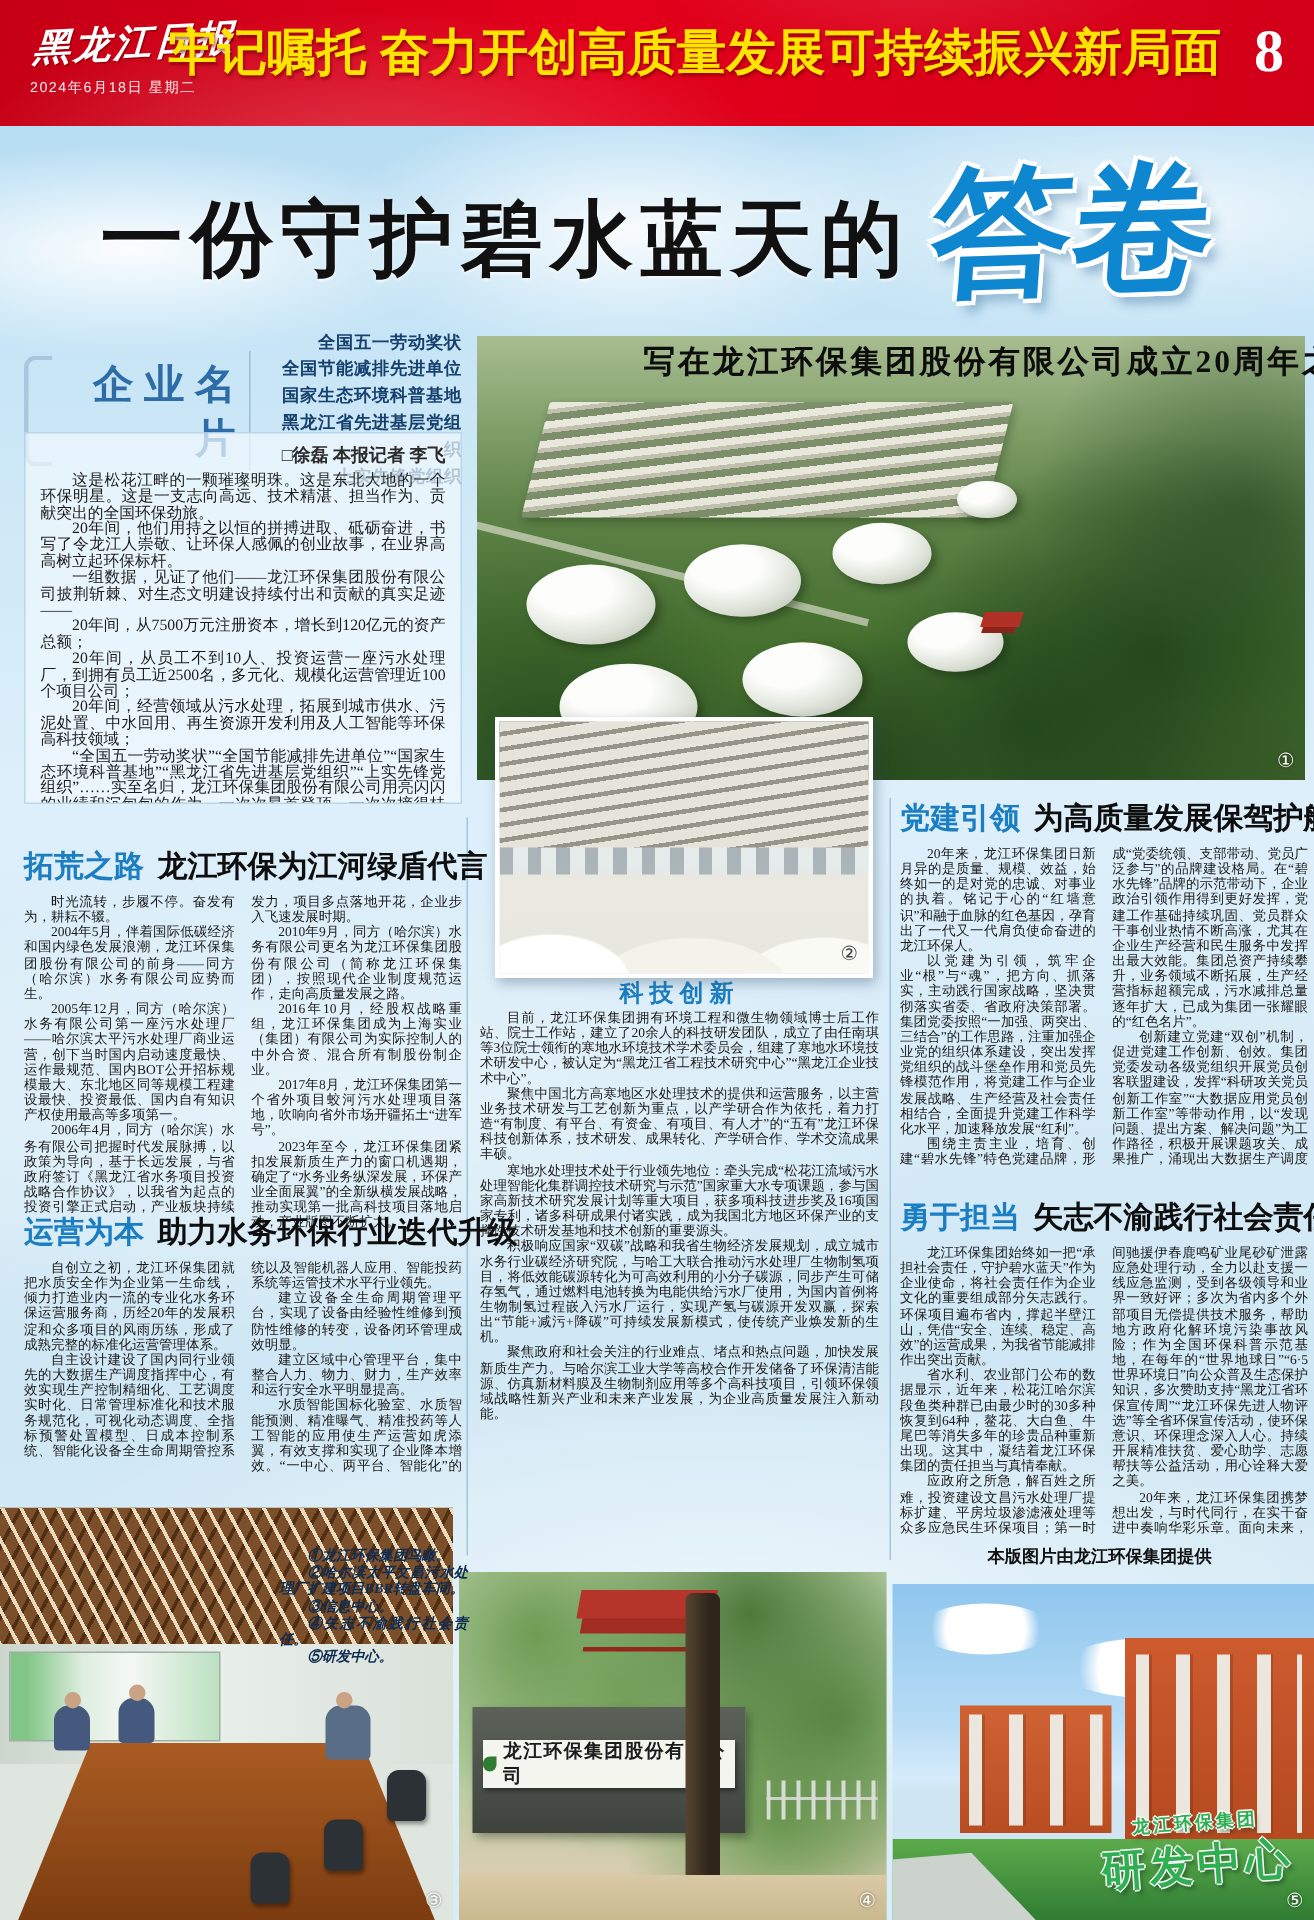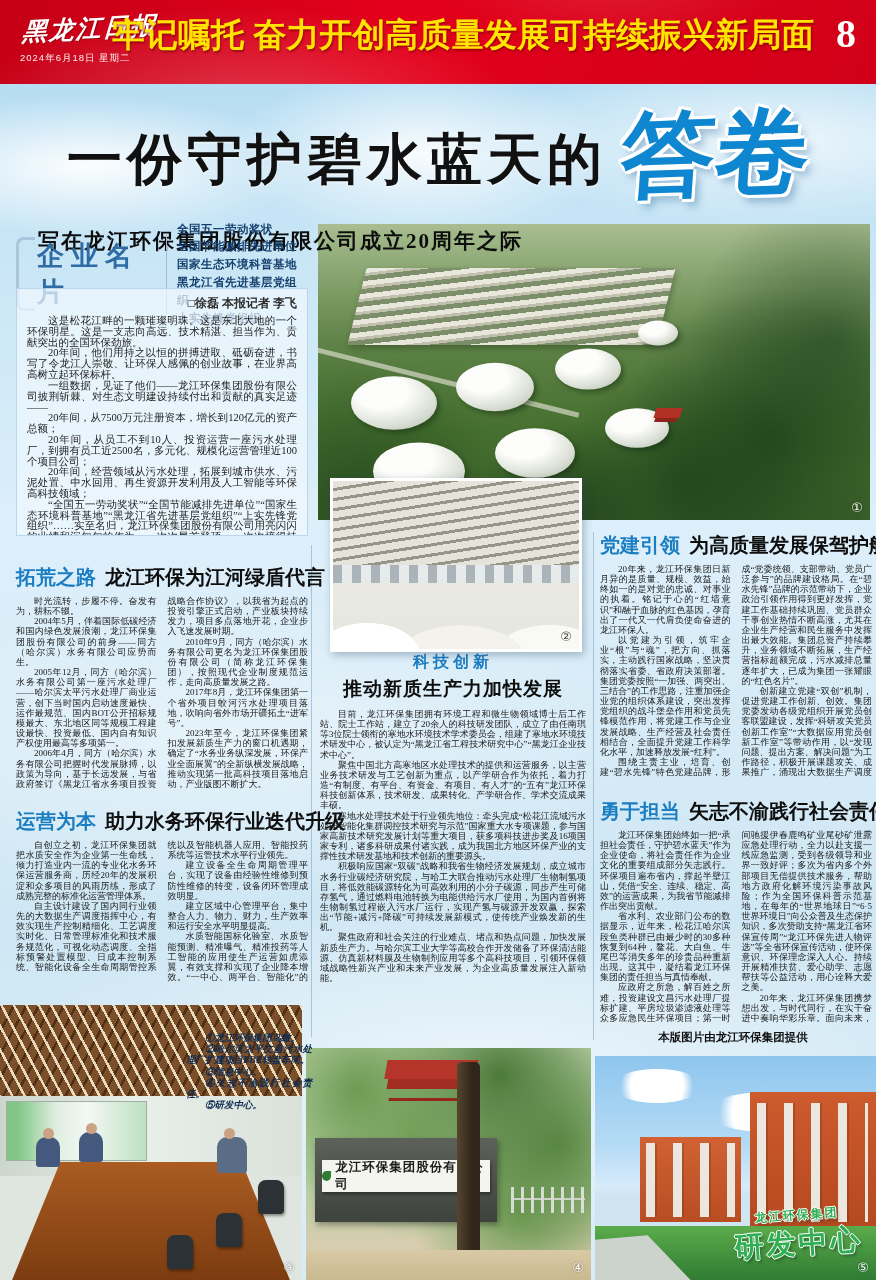--- a/index.html
+++ b/index.html
@@ -28,38 +28,38 @@
           font-family:"Liberation Sans",sans-serif;letter-spacing:1px;}
   .banner-headline{position:absolute;left:112px;right:86px;top:13px;z-index:2;text-align:center;
           font-family:"Liberation Sans","DejaVu Sans",sans-serif;font-weight:900;font-size:33px;
           color:#ffe400;letter-spacing:0px;text-shadow:1px 2px 2px rgba(110,0,0,.55);white-space:nowrap;}
   .page-number{position:absolute;right:20px;top:10px;z-index:2;color:#fff;font-weight:900;
           font-size:40px;font-family:"Liberation Serif",serif;}
   .credits-line{position:absolute;right:16px;bottom:5px;z-index:2;color:#ffecec;font-size:10px;
           font-family:"Liberation Sans",sans-serif;letter-spacing:.5px;}
 
   
-  .headline-wrap{position:absolute;left:0;top:96px;width:876px;text-align:left;z-index:3;}
+  .headline-wrap{position:absolute;left:0;top:96px;width:876px;text-align:right;z-index:3;}
   .headline-row{display:flex;justify-content:center;align-items:center;gap:14px;}
   .headline-black{font-family:"Liberation Sans","DejaVu Sans",sans-serif;font-weight:900;
           font-size:55px;color:#111;letter-spacing:5px;text-shadow:0 1px 2px rgba(255,255,255,.8);}
   .headline-blue{font-family:"Liberation Sans","DejaVu Sans",sans-serif;font-weight:900;
           font-size:94px;color:#0f86d0;transform:skewX(-6deg) rotate(-2deg) translateY(-6px);
           text-shadow:-3px 0 #fff,3px 0 #fff,0 -3px #fff,0 3px #fff,-3px -3px #fff,3px 3px #fff,
                       6px 7px 8px rgba(40,100,150,.45);}
   .headline-subtitle{margin-top:4px;font-weight:900;font-size:21px;color:#0d0d0d;letter-spacing:2px;
           font-family:"Liberation Serif",serif;transform:translateX(38px);}
 
   
   .card{position:absolute;left:16px;top:228px;width:292px;height:92px;z-index:3;display:flex;align-items:center;}
   .card-bracket{width:16px;height:68px;border-left:3px solid #a9c6dd;border-top:3px solid #a9c6dd;
           border-bottom:3px solid #a9c6dd;border-radius:8px 0 0 8px;margin-right:2px;}
-  .card-title{font-size:27px;font-weight:900;color:#2d6ca6;letter-spacing:7px;width:128px;text-align:left;}
+  .card-title{font-size:27px;font-weight:900;color:#2d6ca6;letter-spacing:7px;width:128px;text-align:right;}
   .card-divider{width:1px;height:80px;background:#9fbcd2;margin:0 10px 0 2px;}
-  .honors div{font-size:11.5px;color:#16406e;line-height:1.55;letter-spacing:.5px;font-weight:600;}
+  .honors div{font-size:11.5px;color:#16406e;line-height:1.55;letter-spacing:.5px;font-weight:600;text-align:right;}
 
   
   .intro{position:absolute;left:16px;top:288px;width:292px;height:248px;z-index:3;
          background:rgba(240,248,253,.72);border:1px solid rgba(150,190,220,.55);
          padding:5px 10px;box-sizing:border-box;overflow:hidden;}
   .byline{text-align:right;font-size:12px;font-weight:700;color:#2b2b2b;margin:1px 0 4px;}
   .intro p{margin:0;font-size:10.5px;line-height:1.03;text-align:justify;text-indent:2em;color:#1b1b1b;}
 
   
   .sec-head{text-align:center;font-family:"Liberation Sans","DejaVu Sans",sans-serif;
@@ -265,20 +265,21 @@
   <div id="tuohuang" data-interactable="false">
     <div class="sec-head" data-interactable="false">
       <span class="sec-tag" data-interactable="false">拓荒之路</span><span class="sec-title" data-interactable="false">龙江环保为江河绿盾代言</span>
     </div>
     <div class="col2 body-col" data-interactable="false">
         <p data-interactable="false">时光流转，步履不停。奋发有为，耕耘不辍。</p>
         <p data-interactable="false">2004年5月，伴着国际低碳经济和国内绿色发展浪潮，龙江环保集团股份有限公司的前身——同方（哈尔滨）水务有限公司应势而生。</p>
         <p data-interactable="false">2005年12月，同方（哈尔滨）水务有限公司第一座污水处理厂——哈尔滨太平污水处理厂商业运营，创下当时国内启动速度最快、运作最规范、国内BOT公开招标规模最大、东北地区同等规模工程建设最快、投资最低、国内自有知识产权使用最高等多项第一。</p>
         <p data-interactable="false">2006年4月，同方（哈尔滨）水务有限公司把握时代发展脉搏，以政策为导向，基于长远发展，与省政府签订《黑龙江省水务项目投资战略合作协议》，以我省为起点的投资引擎正式启动，产业板块持续发力，项目多点落地开花，企业步入飞速发展时期。</p>
         <p data-interactable="false">2010年9月，同方（哈尔滨）水务有限公司更名为龙江环保集团股份有限公司（简称龙江环保集团），按照现代企业制度规范运作，走向高质量发展之路。</p>
+        <p data-interactable="false">2016年10月，经股权战略重组，龙江环保集团成为上海实业（集团）有限公司为实际控制人的中外合资、混合所有制股份制企业。</p>
         <p data-interactable="false">2017年8月，龙江环保集团第一个省外项目蛟河污水处理项目落地，吹响向省外市场开疆拓土“进军号”。</p>
         <p data-interactable="false">2023年至今，龙江环保集团紧扣发展新质生产力的窗口机遇期，确定了“水务业务纵深发展，环保产业全面展翼”的全新纵横发展战略，推动实现第一批高科技项目落地启动，产业版图不断扩大。</p>
       </div>
   </div>
 
   <div id="yunying" data-interactable="false">
     <div class="sec-head" data-interactable="false">
       <span class="sec-tag" data-interactable="false">运营为本</span><span class="sec-title" data-interactable="false">助力水务环保行业迭代升级</span>
     </div>
     <div class="col2 body-col" data-interactable="false">
@@ -293,21 +294,20 @@
   <div class="captions" data-interactable="false">
       <p data-interactable="false">①龙江环保集团鸟瞰。</p>
       <p data-interactable="false">②哈尔滨太平文昌污水处理厂扩建项目BBR转盘车间。</p>
       <p data-interactable="false">③信息中心。</p>
       <p data-interactable="false">④矢志不渝践行社会责任。</p>
       <p data-interactable="false">⑤研发中心。</p>
     </div>
 
   <div id="keji" data-interactable="false">
     <span class="keji-tag" data-interactable="false">科技创新</span>
-    <span class="keji-title" data-interactable="false">推动新质生产力加快发展</span>
     <div class="body-col" data-interactable="false">
         <p data-interactable="false">目前，龙江环保集团拥有环境工程和微生物领域博士后工作站、院士工作站，建立了20余人的科技研发团队，成立了由任南琪等3位院士领衔的寒地水环境技术学术委员会，组建了寒地水环境技术研发中心，被认定为“黑龙江省工程技术研究中心”“黑龙江企业技术中心”。</p>
         <p data-interactable="false">聚焦中国北方高寒地区水处理技术的提供和运营服务，以主营业务技术研发与工艺创新为重点，以产学研合作为依托，着力打造“有制度、有平台、有资金、有项目、有人才”的“五有”龙江环保科技创新体系，技术研发、成果转化、产学研合作、学术交流成果丰硕。</p>
         <p data-interactable="false">寒地水处理技术处于行业领先地位：牵头完成“松花江流域污水处理智能化集群调控技术研究与示范”国家重大水专项课题，参与国家高新技术研究发展计划等重大项目，获多项科技进步奖及16项国家专利，诸多科研成果付诸实践，成为我国北方地区环保产业的支撑性技术研发基地和技术创新的重要源头。</p>
         <p data-interactable="false">积极响应国家“双碳”战略和我省生物经济发展规划，成立城市水务行业碳经济研究院，与哈工大联合推动污水处理厂生物制氢项目，将低效能碳源转化为可高效利用的小分子碳源，同步产生可储存氢气，通过燃料电池转换为电能供给污水厂使用，为国内首例将生物制氢过程嵌入污水厂运行，实现产氢与碳源开发双赢，探索出“节能+减污+降碳”可持续发展新模式，使传统产业焕发新的生机。</p>
         <p data-interactable="false">聚焦政府和社会关注的行业难点、堵点和热点问题，加快发展新质生产力。与哈尔滨工业大学等高校合作开发储备了环保清洁能源、仿真新材料膜及生物制剂应用等多个高科技项目，引领环保领域战略性新兴产业和未来产业发展，为企业高质量发展注入新动能。</p>
       </div>
   </div>
 
   <div id="dangjian" data-interactable="false">

